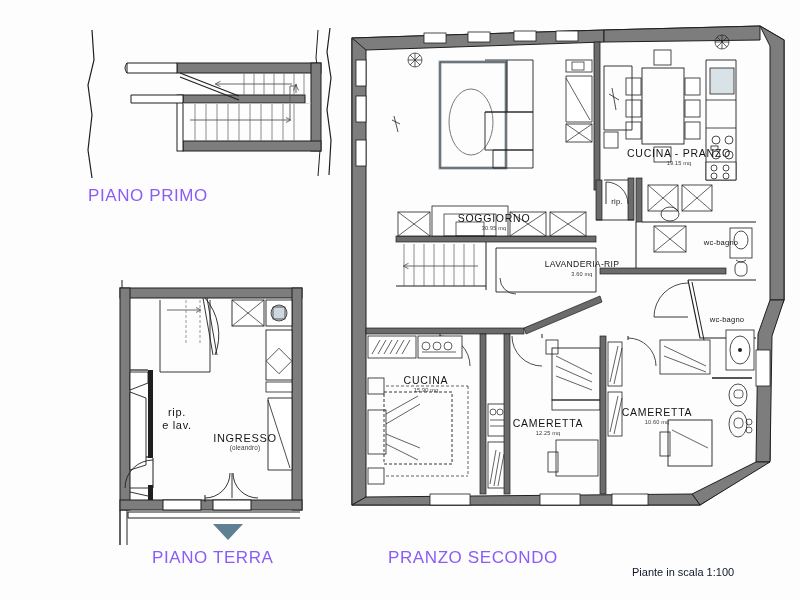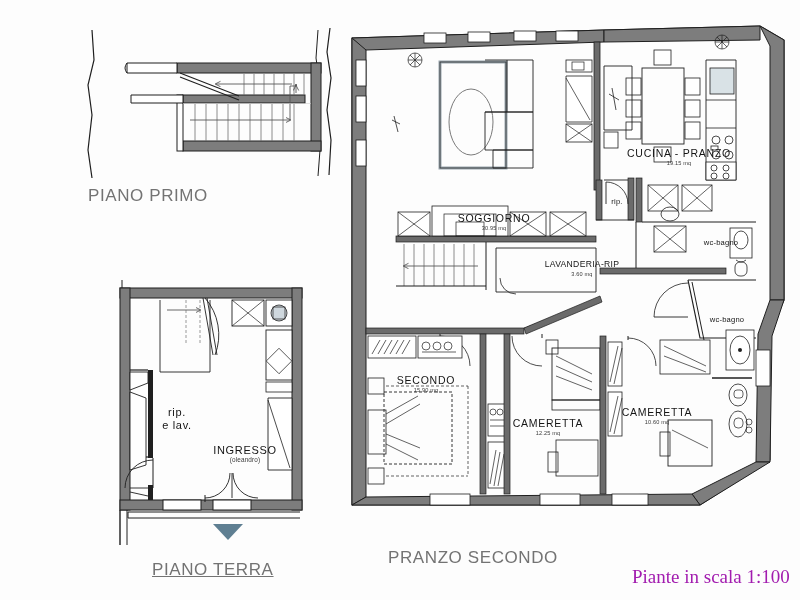--- a/index.html
+++ b/index.html
@@ -24,28 +24,28 @@
     left: 0;
     top: 0;
     width: 800px;
     height: 600px;
   }
   .floor-caption {
     position: absolute;
     font-family: "Liberation Sans", sans-serif;
     font-size: 17px;
     letter-spacing: 0.6px;
-    color: #737373;
+    color: #8b5cf6;
     white-space: nowrap;
   }
   .scale-caption {
     position: absolute;
-    font-family: Liberation Serif, serif;
-    font-size: 19px;
-    color: #a21caf;
+    font-family: Liberation Sans, sans-serif;
+    font-size: 11px;
+    color: #0f172a;
     white-space: nowrap;
   }
   .room-label {
     position: absolute;
     text-align: center;
     white-space: nowrap;
     transform: translateX(-50%);
     color: #151515;
   }
   .room-label .rl-name {
@@ -446,21 +446,21 @@
       <path d="M672,430 L708,448" fill="none" stroke="#1f1f1f" stroke-width="0.7"></path>
       <rect x="660" y="432" width="10" height="24" fill="none" stroke="#1f1f1f" stroke-width="0.8"></rect>
 
       <path d="M628,338 a28,28 0 0 1 28,28" fill="none" stroke="#1f1f1f" stroke-width="0.8"></path>
       <path d="M628,336 L628,340" fill="none" stroke="#1f1f1f" stroke-width="1"></path>
     </g>
   </svg>
 
   <div class="floor-caption" style="left:88px; top:186px;">PIANO PRIMO</div>
 
-  <div class="floor-caption" style="left:152px; top:560px;text-decoration:underline;">PIANO TERRA</div>
+  <div class="floor-caption" style="left:152px; top:548px;">PIANO TERRA</div>
 
   <div class="floor-caption" style="left:388px; top:548px;">PRANZO SECONDO</div>
 
   <div class="scale-caption" style="left:632px; top:566px;">Piante in scala 1:100</div>
 
   <div class="room-label" style="left:494px; top:176px;margin-top:36px;">
     <span class="rl-name">SOGGIORNO</span>
     <span class="rl-area">30.95 mq</span>
   </div>
 
@@ -480,37 +480,37 @@
 
   <div class="room-label tiny" style="left:721px; top:237px;">
     <span class="rl-name">wc-bagno</span>
   </div>
 
   <div class="room-label tiny" style="left:727px; top:314px;">
     <span class="rl-name">wc-bagno</span>
   </div>
 
   <div class="room-label" style="left:426px; top:374px;">
-    <span class="rl-name">SECONDO</span>
+    <span class="rl-name">CUCINA</span>
     <span class="rl-area">15.90 mq</span>
   </div>
 
   <div class="room-label" style="left:548px; top:417px;">
     <span class="rl-name">CAMERETTA</span>
     <span class="rl-area">12.25 mq</span>
   </div>
 
   <div class="room-label" style="left:657px; top:406px;">
     <span class="rl-name">CAMERETTA</span>
     <span class="rl-area">10.60 mq</span>
   </div>
 
   <div class="room-label gf twoline" style="left:177px; top:406px;">
     <span class="rl-name">rip.</span>
     <span class="rl-name">e lav.</span>
   </div>
 
-  <div class="room-label gf" style="left:245px; top:444px;">
+  <div class="room-label gf" style="left:245px; top:432px;">
     <span class="rl-name">INGRESSO</span>
     <span class="rl-area">(oleandro)</span>
   </div>
 
 </div>
 
 </body></html>

